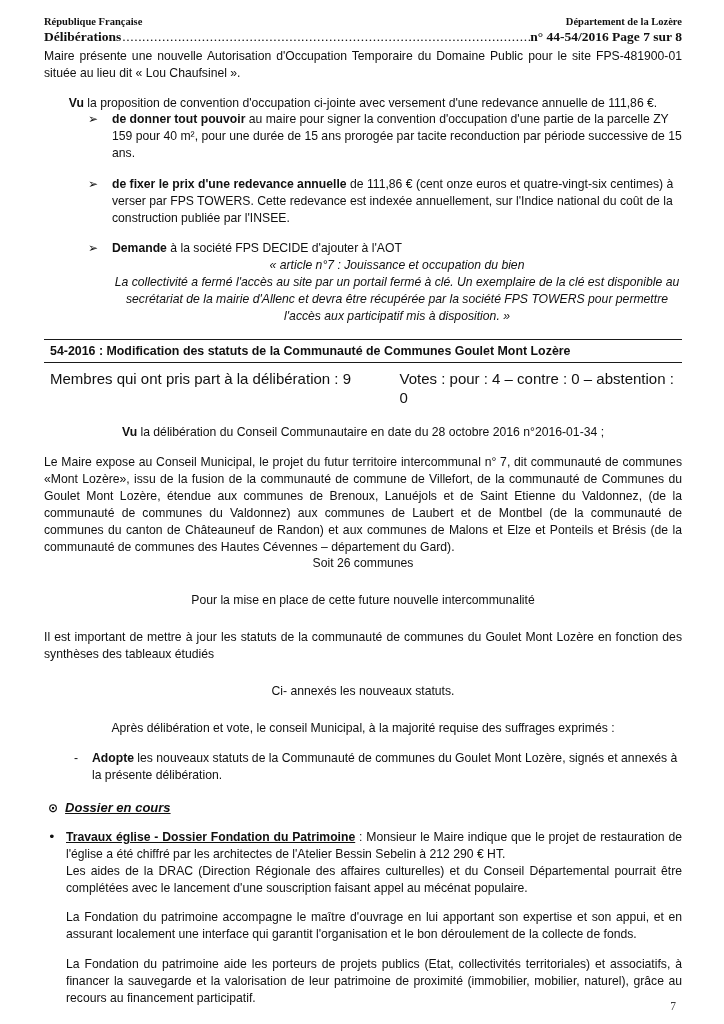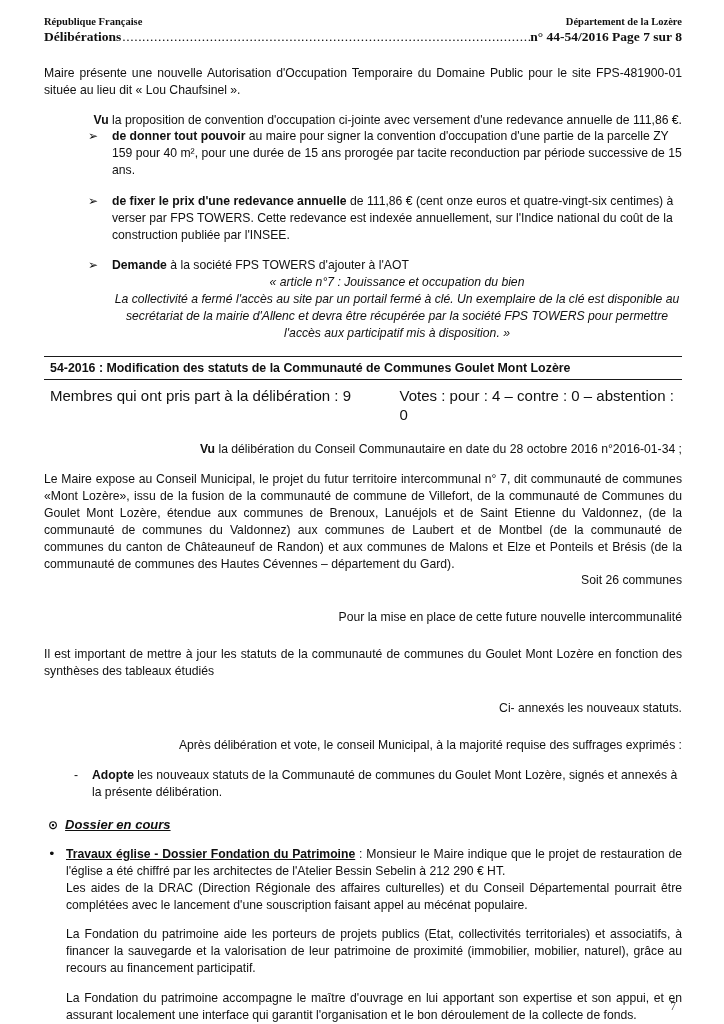--- a/index.html
+++ b/index.html
@@ -18,21 +18,21 @@
     height: 1024px;
     box-sizing: border-box;
     padding: 16px 42px 0 44px;
     background: #ffffff;
     overflow: hidden;
   }
 
   
   .doc-header {
     font-family: "Liberation Serif", serif;
-    margin-bottom: 19px;
+    margin-bottom: 2px;
   }
   .hdr-row1 {
     display: flex;
     justify-content: space-between;
     align-items: baseline;
     font-size: 10.5px;
     font-weight: bold;
     line-height: 1.15;
   }
   .hdr-row2 {
@@ -56,21 +56,21 @@
   }
 
   
   p {
     margin: 0;
   }
   .para {
     font-size: 12.2px;
     line-height: 1.38;
     margin-bottom: 13px;
-    text-align: right;
+    text-align: center;
   }
   .just {
     text-align: justify;
   }
   .tight {
     margin-bottom: 0;
   }
   .gap-md { margin-bottom: 14px; }
   .gap-lg { margin-bottom: 20px; }
 
@@ -218,21 +218,21 @@
     <li class="arrow-item">
       <span class="marker">➢</span>
       <b>de donner tout pouvoir</b><span> au maire pour signer la convention d'occupation d'une partie de la parcelle ZY 159 pour 40 m², pour une durée de 15 ans prorogée par tacite reconduction par période successive de 15 ans.</span>
     </li>
     <li class="arrow-item">
       <span class="marker">➢</span>
       <b>de fixer le prix d'une redevance annuelle</b><span> de 111,86 € (cent onze euros et quatre-vingt-six centimes) à verser par FPS TOWERS. Cette redevance est indexée annuellement, sur l'Indice national du coût de la construction publiée par l'INSEE.</span>
     </li>
     <li class="arrow-item">
       <span class="marker">➢</span>
-      <b>Demande</b><span> à la société FPS TOWERS d'ajouter à l'AOT</span>
+      <b>Demande</b><span> à la société FPS DECIDE d'ajouter à l'AOT</span>
       <div class="i">« article n°7 : Jouissance et occupation du bien</div>
       <div class="i">La collectivité a fermé l'accès au site par un portail fermé à clé. Un exemplaire de la clé est disponible au secrétariat de la mairie d'Allenc et devra être récupérée par la société FPS TOWERS pour permettre l'accès aux participatif mis à disposition. »</div>
     </li>
   </ul>
 
   <div class="section-band">
     <hr class="rule">
     <div class="section-title">54-2016 : Modification des statuts de la Communauté de Communes Goulet Mont Lozère</div>
     <hr class="rule-thin">
     <div class="vote-row">
@@ -268,20 +268,20 @@
     <span class="txt">Dossier en cours</span>
   </div>
 
   <div class="dot-item just">
     <span class="dot">•</span>
     <b class="u">Travaux église - Dossier Fondation du Patrimoine</b><span> : Monsieur le Maire indique que le projet de restauration de l'église a été chiffré par les architectes de l'Atelier Bessin Sebelin à 212 290 € HT.</span>
     <div class="just">Les aides de la DRAC (Direction Régionale des affaires culturelles) et du Conseil Départemental pourrait être complétées avec le lancement d'une souscription faisant appel au mécénat populaire.</div>
   </div>
 
   <div class="indent-block">
+    <p class="para just">La Fondation du patrimoine accompagne le maître d'ouvrage en lui apportant son expertise et son appui, et en assurant localement une interface qui garantit l'organisation et le bon déroulement de la collecte de fonds.</p>
     <p class="para just">La Fondation du patrimoine aide les porteurs de projets publics (Etat, collectivités territoriales) et associatifs, à financer la sauvegarde et la valorisation de leur patrimoine de proximité (immobilier, mobilier, naturel), grâce au recours au financement participatif.</p>
-    <p class="para just">La Fondation du patrimoine accompagne le maître d'ouvrage en lui apportant son expertise et son appui, et en assurant localement une interface qui garantit l'organisation et le bon déroulement de la collecte de fonds.</p>
 
   </div>
 
   <div class="page-number">7</div>
 
 </div>
 
 </body></html>

